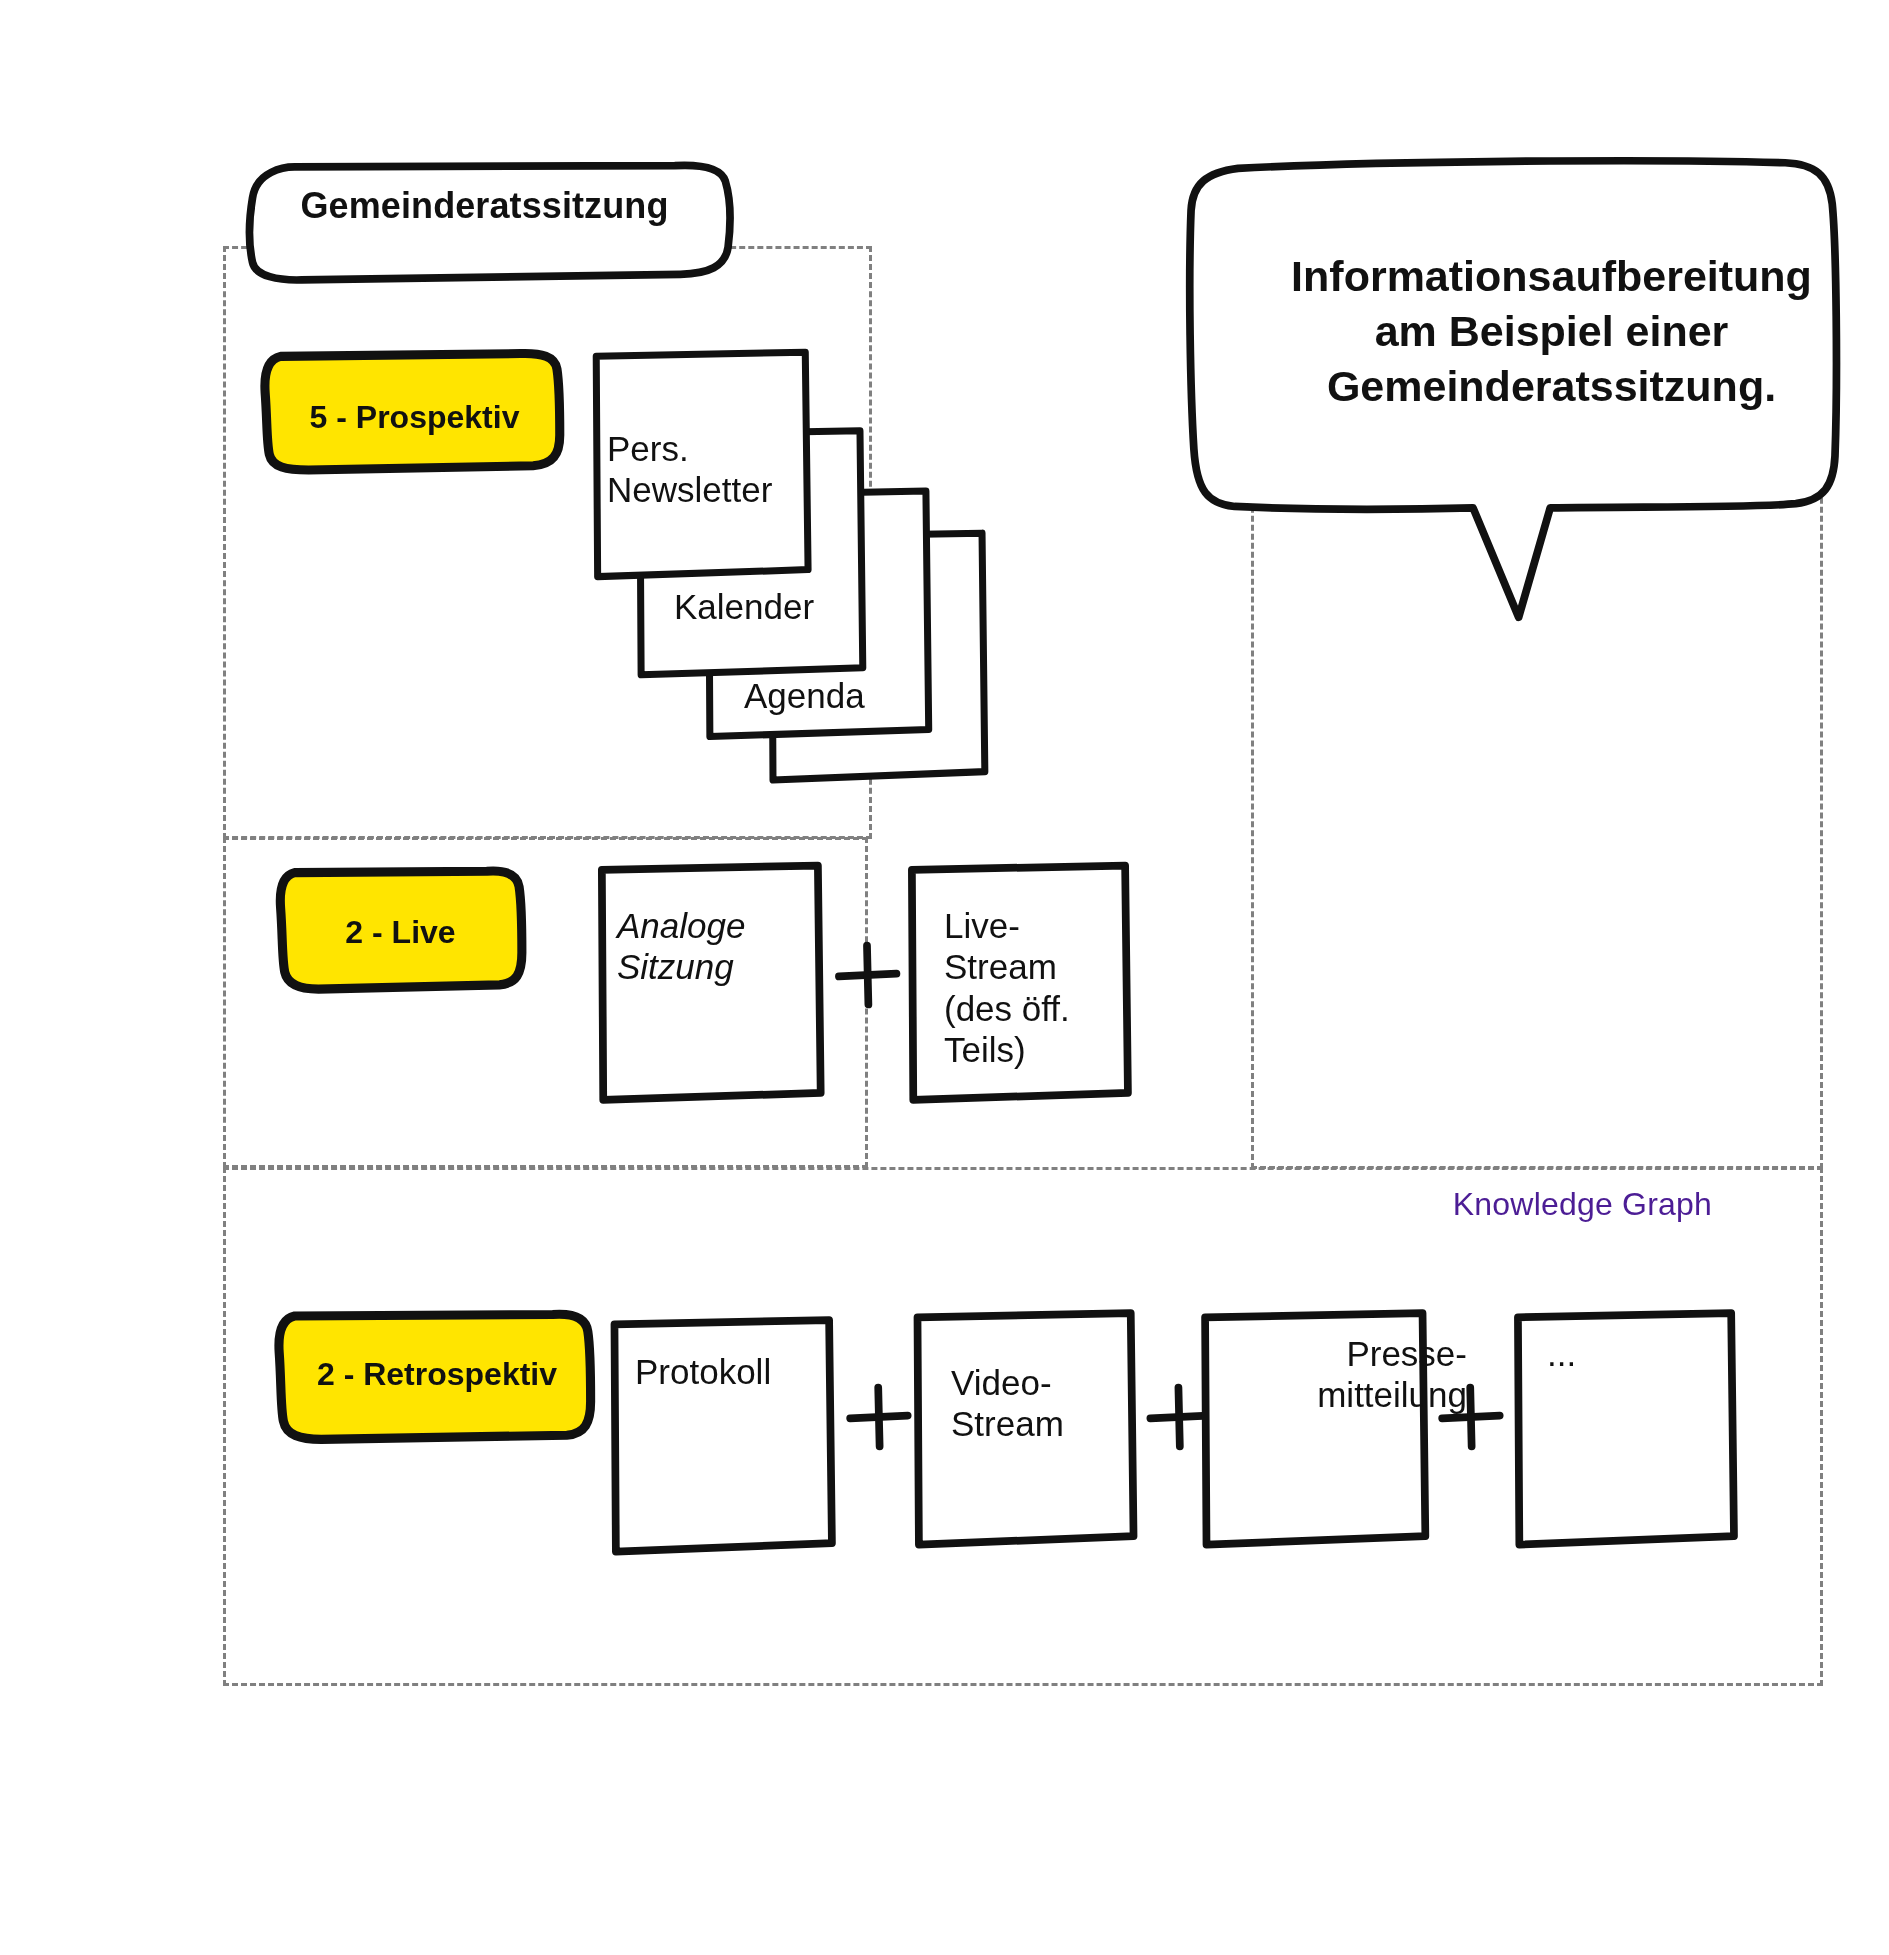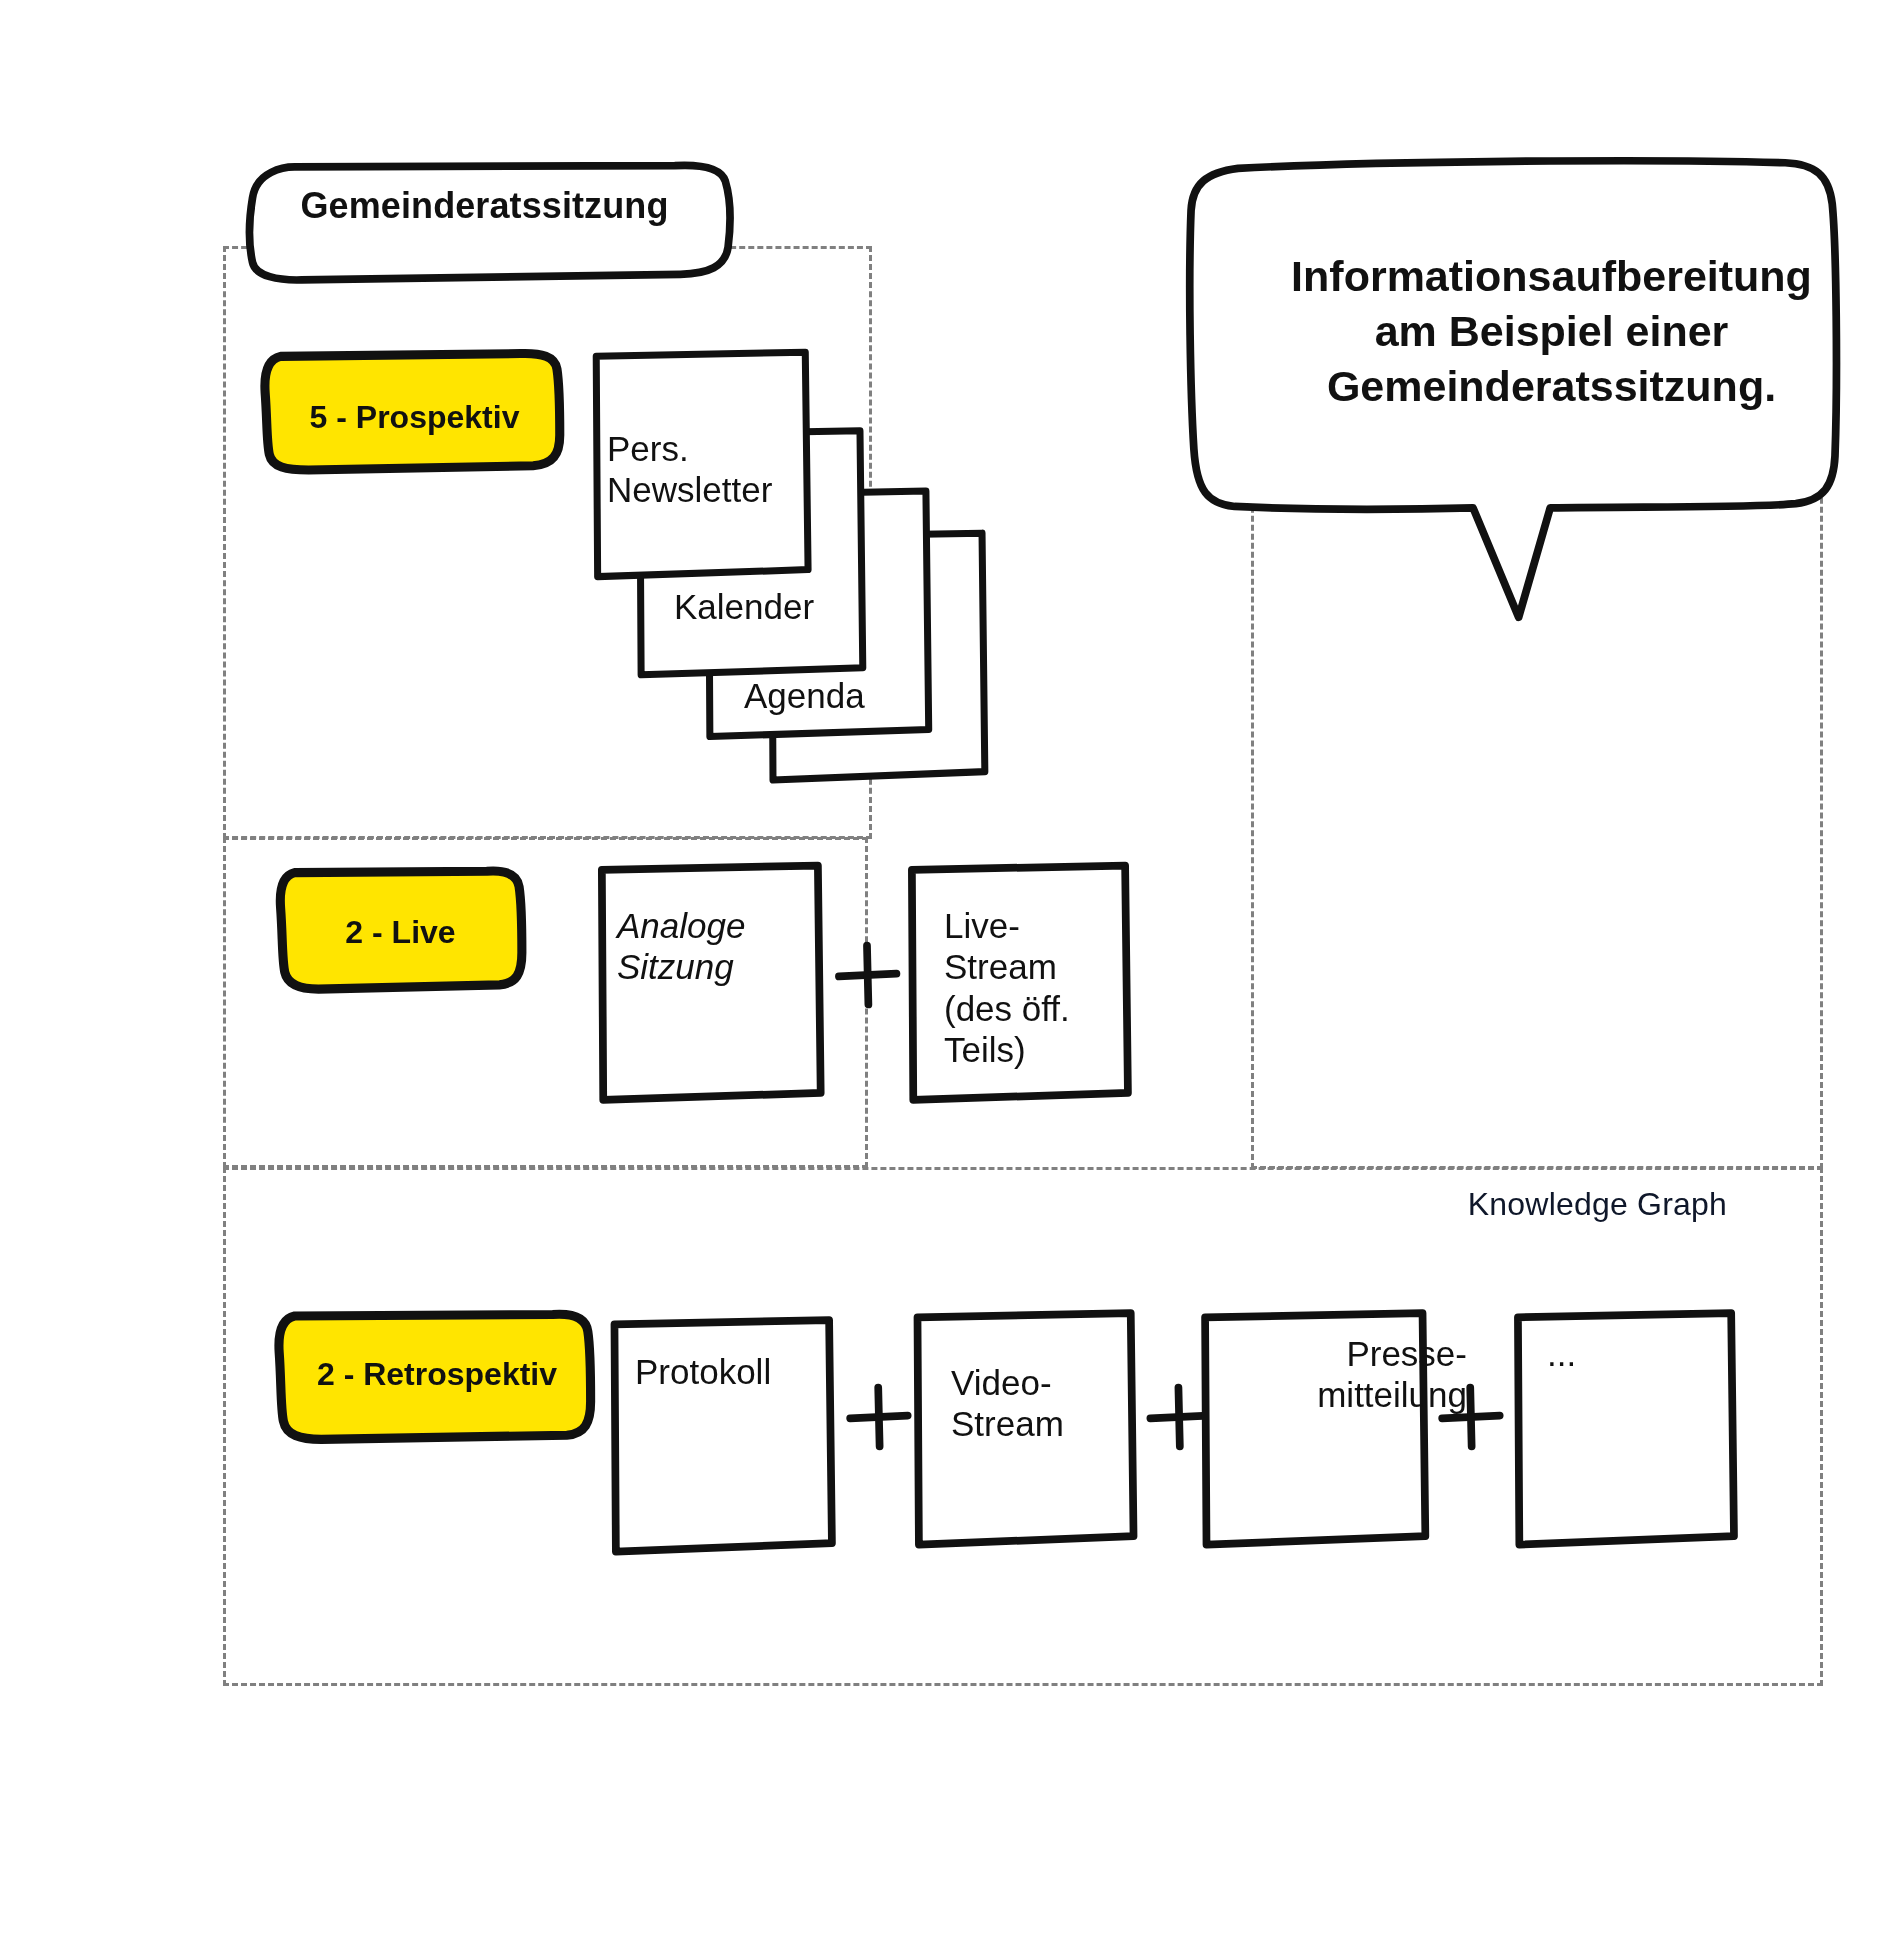--- a/index.html
+++ b/index.html
@@ -85,24 +85,24 @@
   .card-analoge { left:617px;  top:905px; width:210px;font-style:italic; }
   .card-live    { left:944px; top:905px; width:203px; }
 
   .card-protokoll { left:635px;  top:1351px; width:210px; }
   .card-video     { left:951px; top:1362px; width:210px; }
   .card-presse    { left:1235px; top:1333px; width:232px;text-align:right; }
   .card-dots      { left:1547px; top:1333px; width:210px; font-size:35px; }
 
   .kg-label{
     position:absolute;
-    right:162px;
+    right:177px;
     top:1186px;
     font-size:32px;
-    color:#0f172a;
+    color:#4c1d95;
     font-weight:400;
     letter-spacing:0.2px;
   }
 </style>
 </head>
 <body>
 
 <div id="stage">
 
   <div class="dashbox" style="left:223px; top:246px; width:649px; height:593px;"></div>

